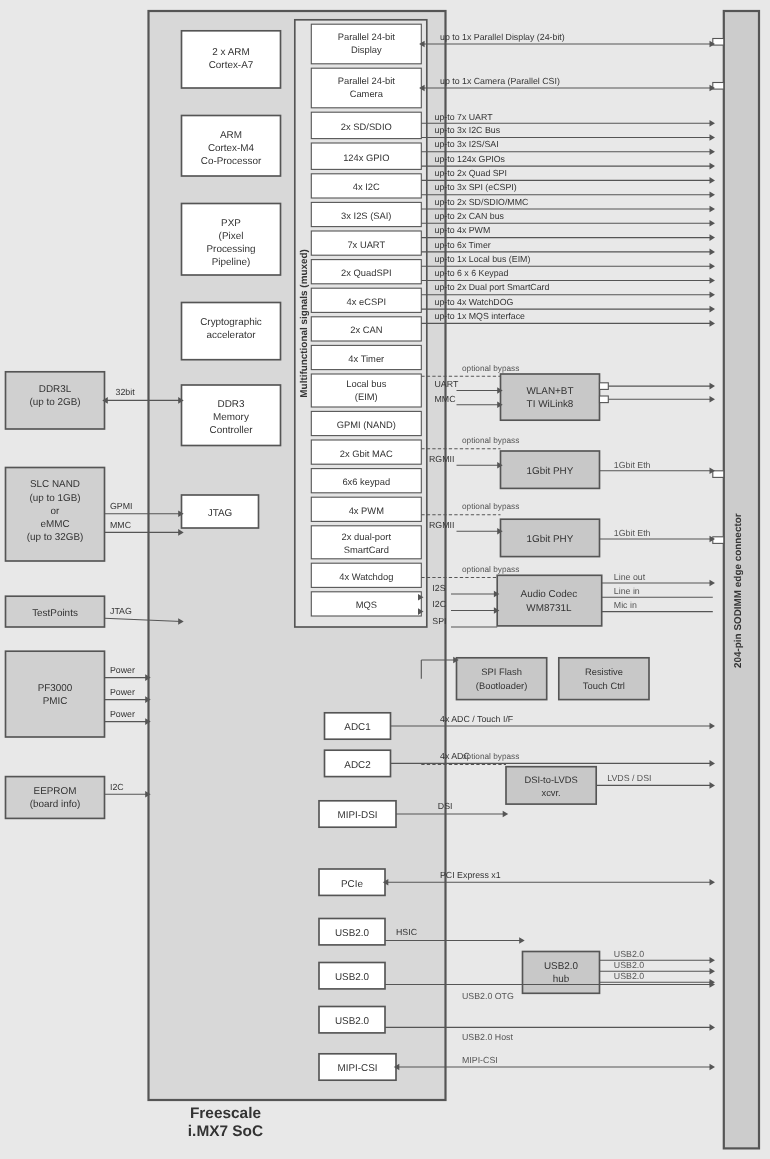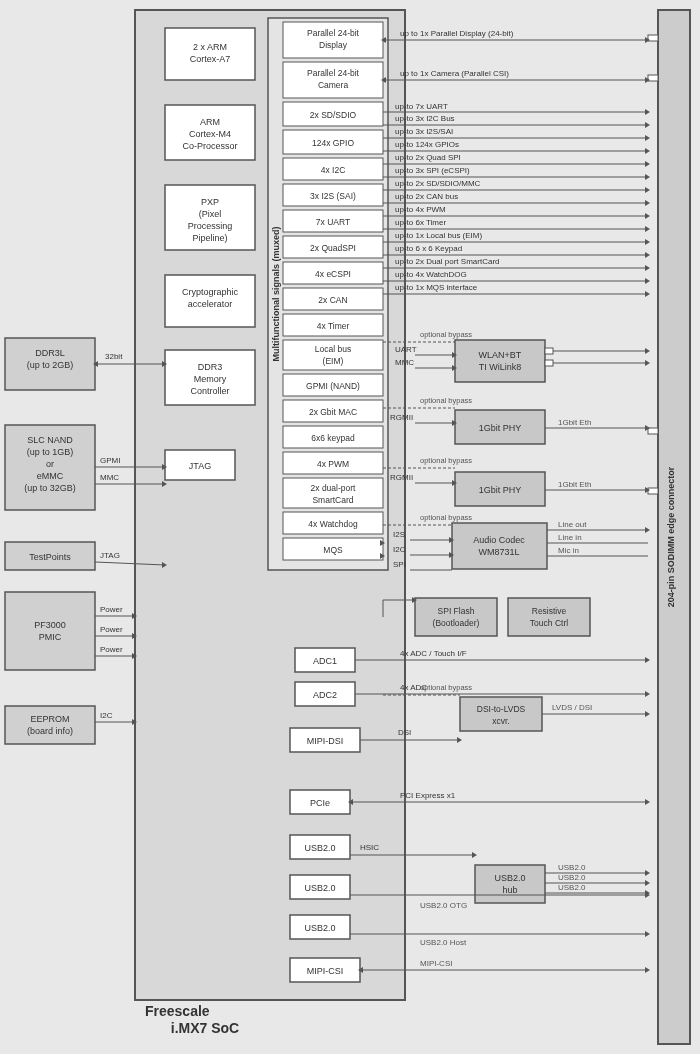--- a/index.html
+++ b/index.html
@@ -437,16 +437,16 @@
     <text x="100" y="652" font-size="8" fill="#333">Power</text>
     <line x1="95" y1="656" x2="135" y2="656" stroke="#555" stroke-width="1"></line>
     <polygon points="132,653 137,656 132,659" fill="#555"></polygon>
 
     <text x="100" y="718" font-size="8" fill="#333">I2C</text>
     <line x1="95" y1="722" x2="135" y2="722" stroke="#555" stroke-width="1"></line>
     <polygon points="132,719 137,722 132,725" fill="#555"></polygon>
 
   </svg>
 
-  <div style="position:absolute; bottom:35px; left:145px; font-size:14px; font-weight:bold; color:#333; width:120px;">Freescale</div>
+  <div style="position:absolute; bottom:35px; left:145px; font-size:14px; font-weight:bold; color:#333; text-align:center; width:120px;">Freescale</div>
   <div style="position:absolute; bottom:18px; left:145px; font-size:14px; font-weight:bold; color:#333; text-align:center; width:120px;">i.MX7 SoC</div>
 
 </div>
 
 </body></html>

